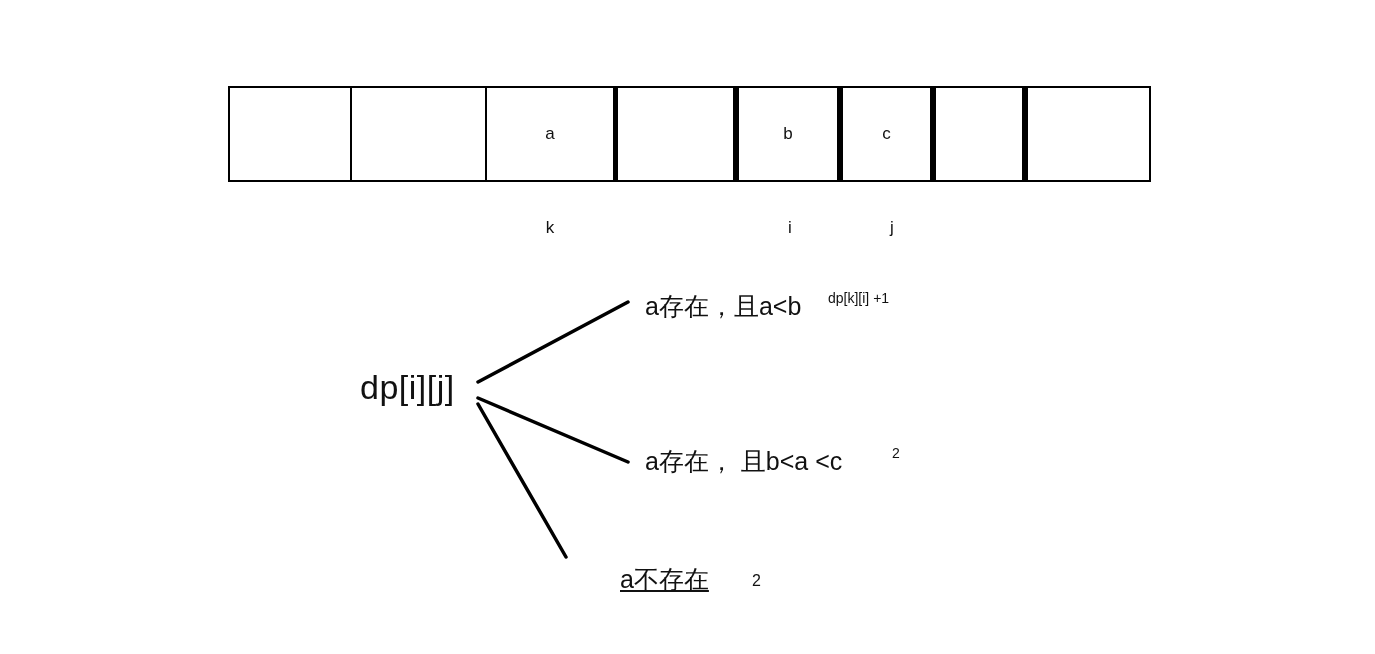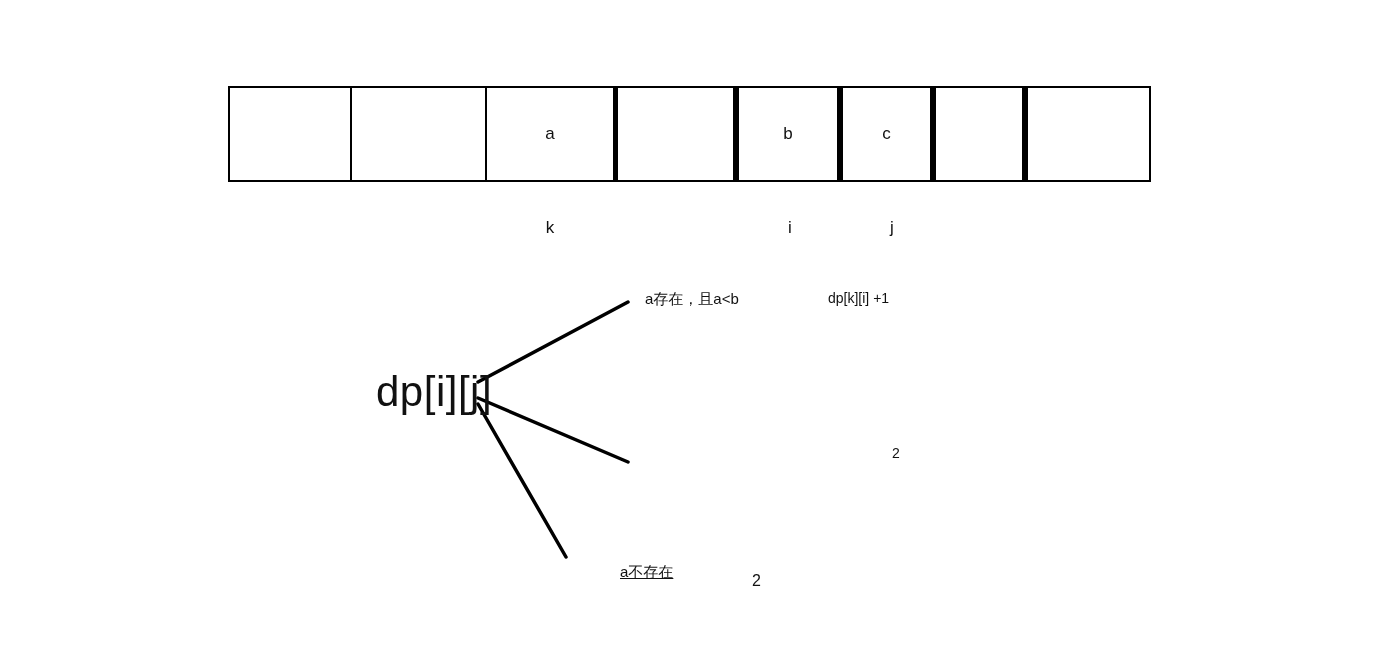--- a/index.html
+++ b/index.html
@@ -51,30 +51,30 @@
   .index-label {
     position: absolute;
     font-size: 17px;
     color: #111111;
     text-align: center;
     width: 40px;
   }
   
   #dp-root {
     position: absolute;
-    left: 376px;
+    left: 360px;
     top: 368px;
-    font-size: 42px;
+    font-size: 34px;
     letter-spacing: 0.5px;
     color: #111111;
     white-space: nowrap;
   }
   .branch-text {
     position: absolute;
-    font-size: 15px;
+    font-size: 25px;
     color: #111111;
     white-space: nowrap;
   }
   .branch-value {
     position: absolute;
     font-size: 14px;
     color: #111111;
     white-space: nowrap;
   }
   .branch-value.small {
@@ -113,18 +113,19 @@
     <line x1="478" y1="382" x2="628" y2="302" stroke="#000000" stroke-width="3.5" stroke-linecap="round"></line>
     <line x1="478" y1="398" x2="628" y2="462" stroke="#000000" stroke-width="3.5" stroke-linecap="round"></line>
     <line x1="478" y1="404" x2="566" y2="557" stroke="#000000" stroke-width="3.5" stroke-linecap="round"></line>
   </svg>
 
   <div id="dp-root">dp[i][j]</div>
 
   <div class="branch-text" style="left:645px; top:290px;">a存在，且a&lt;b</div>
   <div class="branch-value" style="left:828px; top:290px;">dp[k][i] +1</div>
 
+  <div class="branch-text" style="left:645px; top:445px;">a存在， 且b&lt;a &lt;c</div>
   <div class="branch-value" style="left:892px; top:445px;">2</div>
 
   <div class="branch-text" style="left:620px; top:563px;text-decoration:underline;">a不存在</div>
   <div class="branch-value small" style="left:752px; top:572px;">2</div>
 
 </div>
 
 </body></html>

